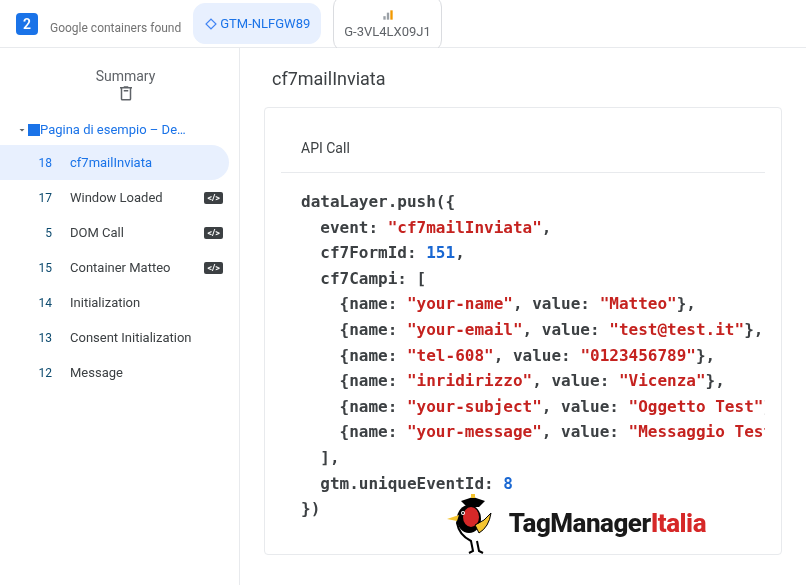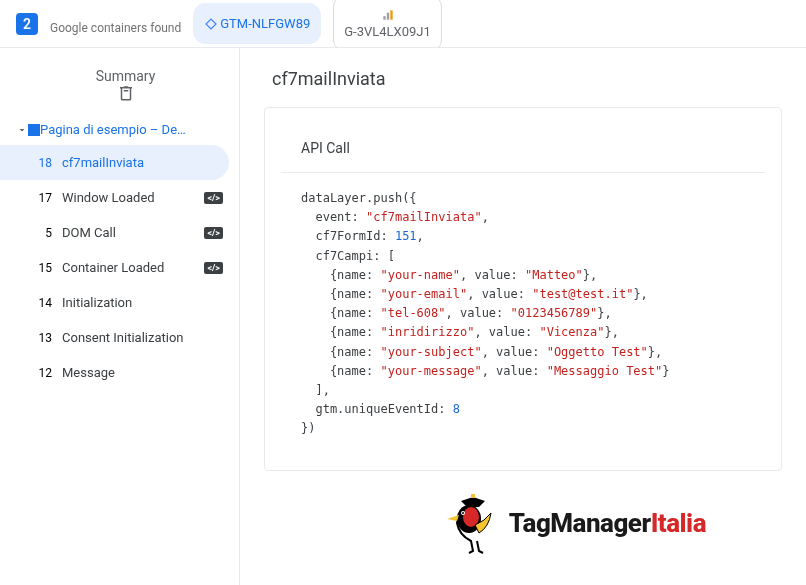--- a/index.html
+++ b/index.html
@@ -21,31 +21,31 @@
 
   .summary-row { display: flex; align-items: center; justify-content: space-between; padding: 0 16px 12px 28px; flex-direction: column; }
   .summary-title { font-size: 14px; color: #5f6368; }
   .trash-icon { width: 18px; height: 18px; color: #5f6368; cursor: pointer; }
 
   .page-row { display: flex; align-items: center; padding: 8px 16px; }
   .chevron { width: 12px; height: 12px; color: #5f6368; }
   .page-box { width: 12px; height: 12px; border: 2px solid #1a73e8; background: #1a73e8; }
   .page-title { color: #1a73e8; font-size: 13px; white-space: nowrap; overflow: hidden; text-overflow: ellipsis; flex: 1; }
 
-  .event-item { display: flex; align-items: center; gap: 10px; padding: 10px 16px 10px 34px; font-size: 13px; cursor: pointer; }
+  .event-item { display: flex; align-items: center; gap: 18px; padding: 10px 16px 10px 34px; font-size: 13px; cursor: pointer; }
   .event-item.selected { background: #e8f0fe; color: #1a73e8; border-radius: 0 20px 20px 0; margin-right: 10px; }
-  .event-num { width: 18px; text-align: right; color: #000000; font-size: 12px; }
+  .event-num { width: 18px; text-align: right; color: #0c4a6e; font-size: 12px; }
   .event-item.selected .event-num { color: #1a73e8; }
   .event-name { flex: 1; white-space: nowrap; overflow: hidden; text-overflow: ellipsis; }
   .code-badge { background: #3c4043; color: #fff; font-size: 9px; font-weight: bold; padding: 1px 3px; border-radius: 2px; }
 
   .content h1 { font-size: 18px; font-weight: 400; color: #3c4043; margin-bottom: 18px; margin-left: 8px; }
   .panel { border: 1px solid #e8eaed; border-radius: 4px; padding: 16px; }
   .panel-header { padding: 16px 20px; font-size: 14px; color: #3c4043; border-bottom: 1px solid #e8eaed; }
-  .code-block { padding: 16px 20px; font-family: ui-monospace, Menlo, Consolas, monospace; font-size: 12px; line-height: 1.6; white-space: pre; overflow-x: auto; color: #3c4043; }
+  .code-block { padding: 16px 20px; font-family: ui-monospace, Menlo, Consolas, monospace; font-size: 16px; line-height: 1.6; white-space: pre; overflow-x: auto; color: #3c4043; font-weight: bold; }
   .s { color: #c5221f; } 
   .n { color: #1967d2; } 
 
   
   .logo-wrap { position: absolute; bottom: 30px; right: 100px; display: flex; align-items: center; gap: 4px; }
   .logo-svg { width: 64px; height: 64px; }
   .logo-text { font-size: 26px; font-weight: 800; letter-spacing: -0.5px; }
   .logo-text .dark { color: #1a1a1a; }
   .logo-text .red { color: #d62828; }
 </style>
@@ -102,21 +102,21 @@
           <span class="event-name">Window Loaded</span>
           <span class="code-badge">&lt;/&gt;</span>
         </div>
         <div class="event-item">
           <span class="event-num">5</span>
           <span class="event-name">DOM Call</span>
           <span class="code-badge">&lt;/&gt;</span>
         </div>
         <div class="event-item">
           <span class="event-num">15</span>
-          <span class="event-name">Container Loaded</span>
+          <span class="event-name">Container Matteo</span>
           <span class="code-badge">&lt;/&gt;</span>
         </div>
         <div class="event-item">
           <span class="event-num">14</span>
           <span class="event-name">Initialization</span>
         </div>
         <div class="event-item">
           <span class="event-num">13</span>
           <span class="event-name">Consent Initialization</span>
         </div>

